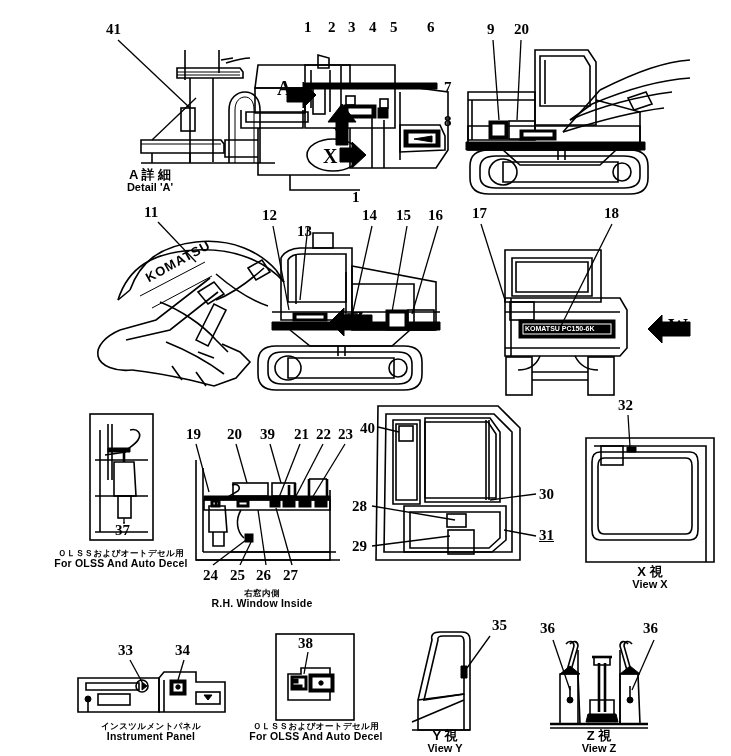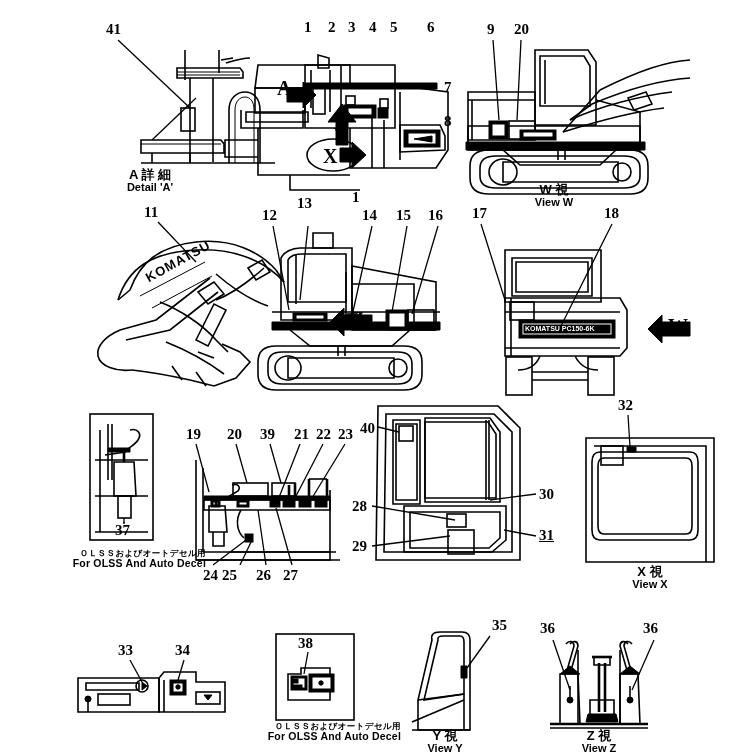--- a/index.html
+++ b/index.html
@@ -8,21 +8,21 @@
     width:731px;height:756px;position:relative;overflow:hidden;
     font-family:"Liberation Sans","DejaVu Sans",sans-serif;
     color:#000;
   }
   #sheet{position:absolute;inset:0;width:731px;height:756px;}
   .lbl{
     position:absolute;font-weight:bold;font-size:15px;line-height:1;
     color:#000;white-space:nowrap;font-family:"Liberation Serif","DejaVu Serif",serif;
   }
   .cap{
-    position:absolute;text-align:right;white-space:nowrap;line-height:1.08;
+    position:absolute;text-align:center;white-space:nowrap;line-height:1.08;
     font-family:"Liberation Sans","DejaVu Sans",sans-serif;
   }
   .cap .jp{display:block;font-size:8.5px;font-weight:bold;letter-spacing:.4px;}
   .cap .en{display:block;font-size:10.5px;font-weight:bold;letter-spacing:.2px;}
   .viewcap{position:absolute;text-align:center;white-space:nowrap;line-height:1.05;
     font-family:"Liberation Sans","DejaVu Sans",sans-serif;}
   .viewcap .jp{display:block;font-size:13px;font-weight:bold;}
   .viewcap .en{display:block;font-size:11px;font-weight:bold;text-align:center;}
   .arrowlbl{position:absolute;font-weight:bold;font-size:20px;
     font-family:"Liberation Serif","DejaVu Serif",serif;}
@@ -453,37 +453,37 @@
 <div class="lbl" style="left:427px;top:20px;">6</div>
 <div class="lbl" style="left:444px;top:80px;">7</div>
 <div class="lbl" style="left:444px;top:114px;">8</div>
 <div class="lbl" style="left:352px;top:190px;">1</div>
 
 <div class="lbl" style="left:487px;top:22px;">9</div>
 <div class="lbl" style="left:514px;top:22px;">20</div>
 
 <div class="lbl" style="left:144px;top:205px;">11</div>
 <div class="lbl" style="left:262px;top:208px;">12</div>
-<div class="lbl" style="left:297px;top:196px;">13</div>
+<div class="lbl" style="left:297px;top:224px;">13</div>
 <div class="lbl" style="left:362px;top:208px;">14</div>
 <div class="lbl" style="left:396px;top:208px;">15</div>
 <div class="lbl" style="left:428px;top:208px;">16</div>
 <div class="lbl" style="left:472px;top:206px;">17</div>
 <div class="lbl" style="left:604px;top:206px;">18</div>
 
 <div class="lbl" style="left:186px;top:427px;">19</div>
 <div class="lbl" style="left:227px;top:427px;">20</div>
 <div class="lbl" style="left:260px;top:427px;">39</div>
 <div class="lbl" style="left:294px;top:427px;">21</div>
 <div class="lbl" style="left:316px;top:427px;">22</div>
 <div class="lbl" style="left:338px;top:427px;">23</div>
 <div class="lbl" style="left:360px;top:421px;">40</div>
 
 <div class="lbl" style="left:203px;top:568px;">24</div>
-<div class="lbl" style="left:222px;top:568px;">25</div>
+<div class="lbl" style="left:230px;top:568px;">25</div>
 <div class="lbl" style="left:256px;top:568px;">26</div>
 <div class="lbl" style="left:283px;top:568px;">27</div>
 
 <div class="lbl" style="left:352px;top:499px;">28</div>
 <div class="lbl" style="left:352px;top:539px;">29</div>
 <div class="lbl" style="left:539px;top:487px;">30</div>
 <div class="lbl" style="left:539px;top:528px;text-decoration:underline;">31</div>
 <div class="lbl" style="left:618px;top:398px;">32</div>
 <div class="lbl" style="left:115px;top:523px;">37</div>
 
@@ -498,37 +498,41 @@
 <div class="arrowlbl" style="left:333px;top:124px;">Y</div>
 <div class="arrowlbl" style="left:323px;top:145px;">X</div>
 <div class="arrowlbl" style="left:351px;top:308px;">Z</div>
 <div class="arrowlbl" style="left:668px;top:315px;">W</div>
 
 <div class="viewcap" style="left:90px;top:168px;width:120px;">
   <span class="jp">A 詳 細</span>
   <span class="en">Detail 'A'</span>
 </div>
 
-<div class="viewcap" style="left:498px;top:183px;width:112px;">
-  <span class="jp">W  視</span>
-  <span class="en">View  W</span>
-</div>
 
 <div class="cap" style="left:36px;top:549px;width:170px;">
   <span class="jp">ＯＬＳＳおよびオートデセル用</span>
   <span class="en">For OLSS And Auto Decel</span>
 </div>
 
+<div class="cap" style="left:186px;top:589px;width:152px;">
+  <span class="jp">右窓内側</span>
+  <span class="en">R.H. Window Inside</span>
+</div>
 
 
 <div class="viewcap" style="left:602px;top:565px;width:96px;">
   <span class="jp">X  視</span>
   <span class="en">View  X</span>
 </div>
 
+<div class="cap" style="left:76px;top:722px;width:150px;">
+  <span class="jp">インスツルメントパネル</span>
+  <span class="en">Instrument Panel</span>
+</div>
 
 <div class="cap" style="left:231px;top:722px;width:170px;">
   <span class="jp">ＯＬＳＳおよびオートデセル用</span>
   <span class="en">For OLSS And Auto Decel</span>
 </div>
 
 <div class="viewcap" style="left:400px;top:729px;width:90px;">
   <span class="jp">Y  視</span>
   <span class="en">View  Y</span>
 </div>

